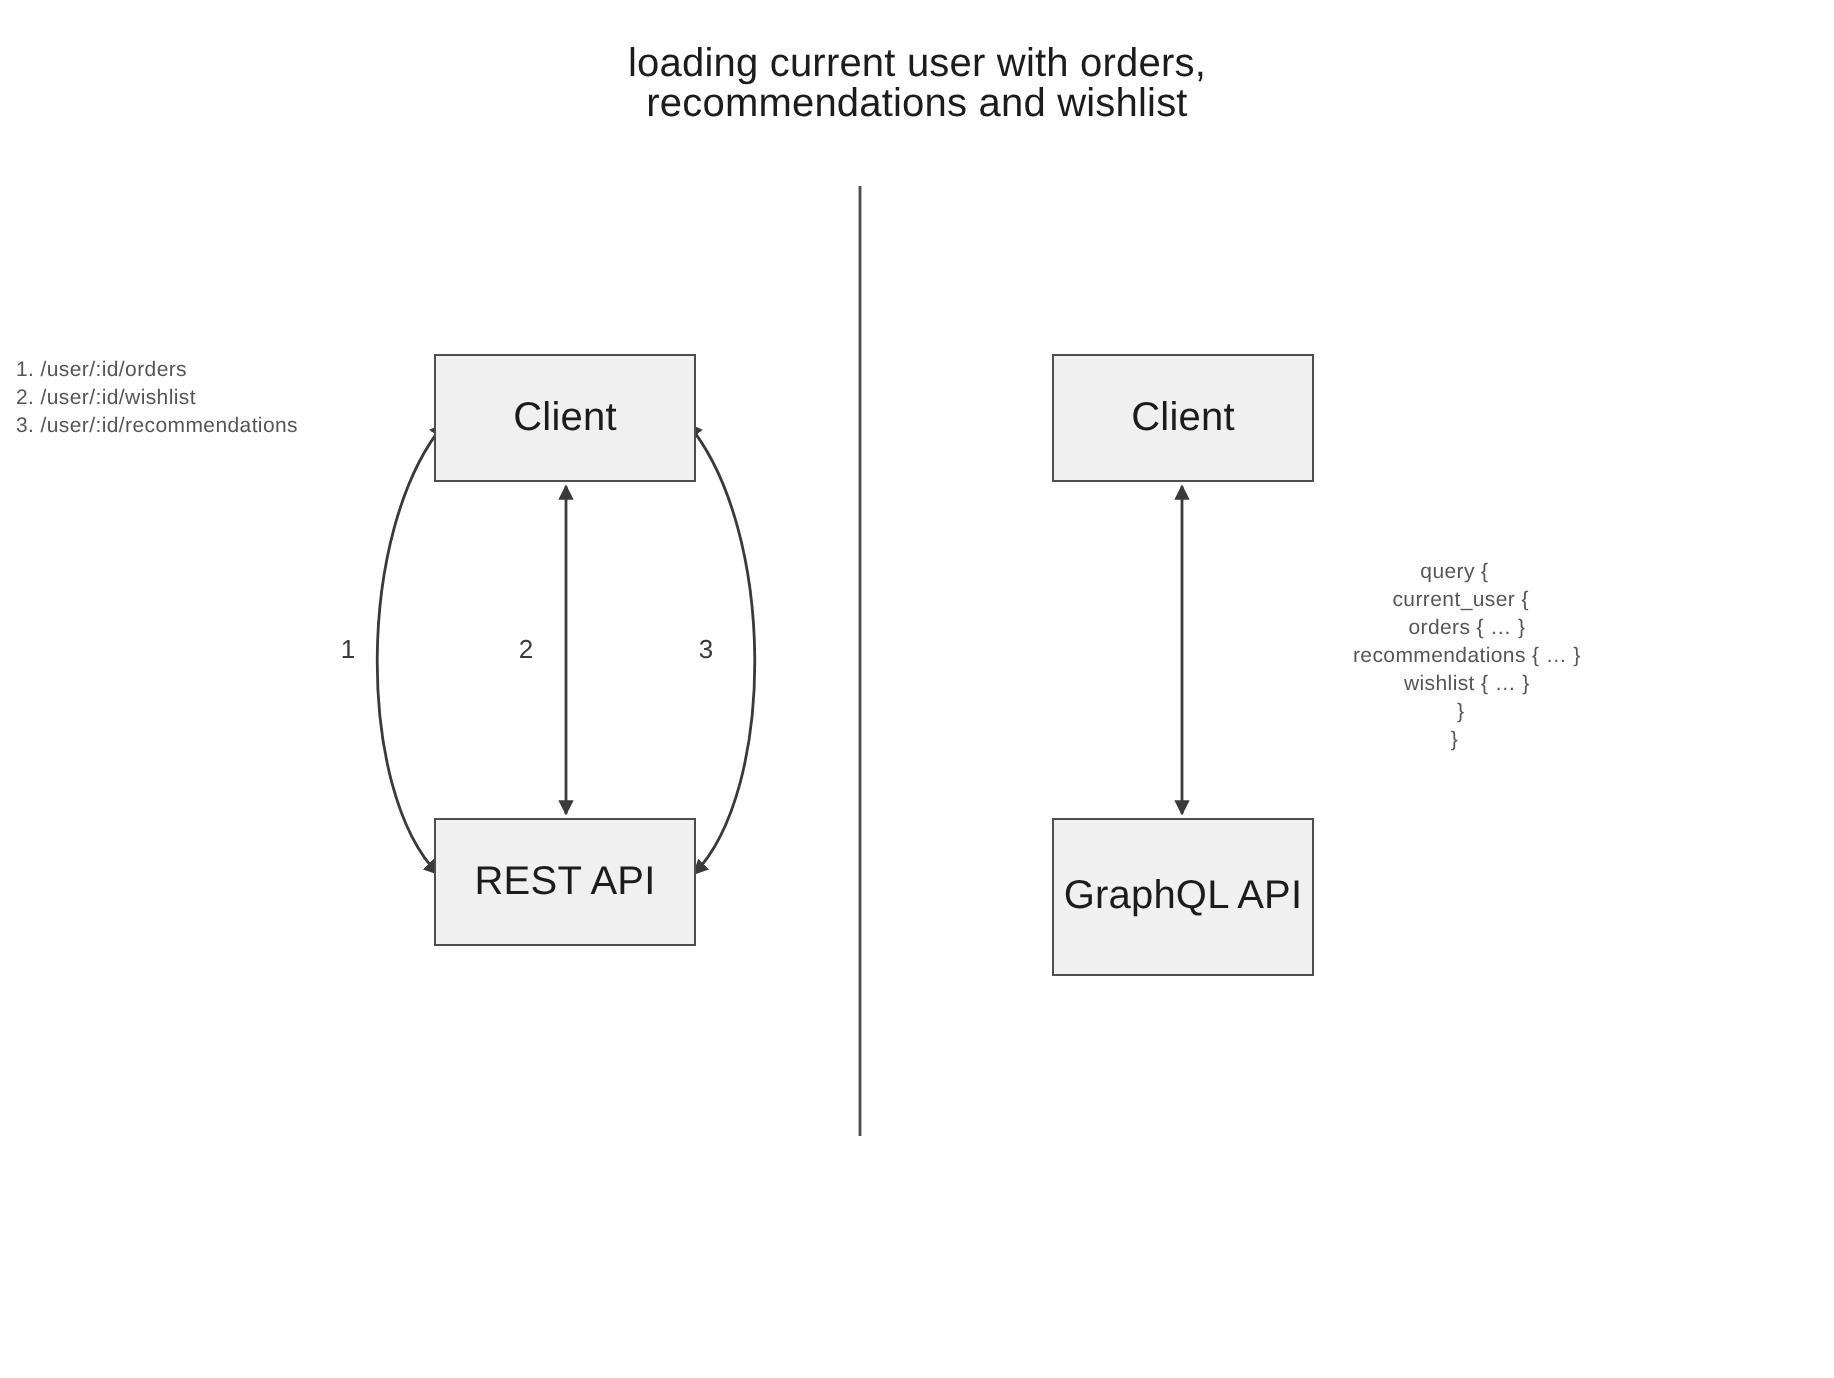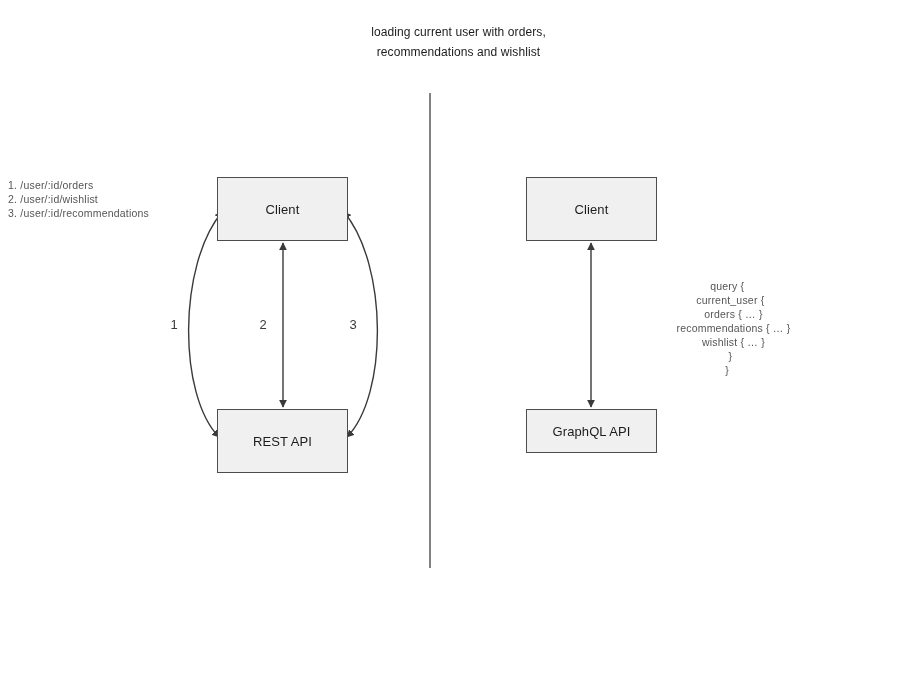--- a/index.html
+++ b/index.html
@@ -24,44 +24,44 @@
     height: 689px;
   }
 
   
   .diagram-title {
     position: absolute;
     left: 0;
     top: 22px;
     width: 917px;
     text-align: center;
-    font-size: 12px;
+    font-size: 20px;
     line-height: 20px;
     color: #1c1c1c;
     white-space: pre-line;
     letter-spacing: 0.1px;
   }
 
   
   .node {
     position: absolute;
     box-sizing: border-box;
     background: #f0f0f0;
     border: 1px solid #4d4d4d;
     display: flex;
     align-items: center;
     justify-content: center;
-    font-size: 13px;
+    font-size: 20px;
     color: #1c1c1c;
     letter-spacing: 0.1px;
   }
   .node-client-rest   { left: 217px; top: 177px; width: 131px; height: 64px; }
   .node-rest-api      { left: 217px; top: 409px; width: 131px; height: 64px; }
   .node-client-gql    { left: 526px; top: 177px; width: 131px; height: 64px; }
-  .node-graphql-api   { left: 526px; top: 409px; width: 131px; height: 44px; text-align: center; }
+  .node-graphql-api   { left: 526px; top: 409px; width: 131px; height: 79px; text-align: center; }
 
   
   .edge-label {
     position: absolute;
     font-size: 13px;
     color: #3a3a3a;
     text-align: center;
     width: 16px;
   }
   .edge-label-1 { left: 166px; top: 317px; }

